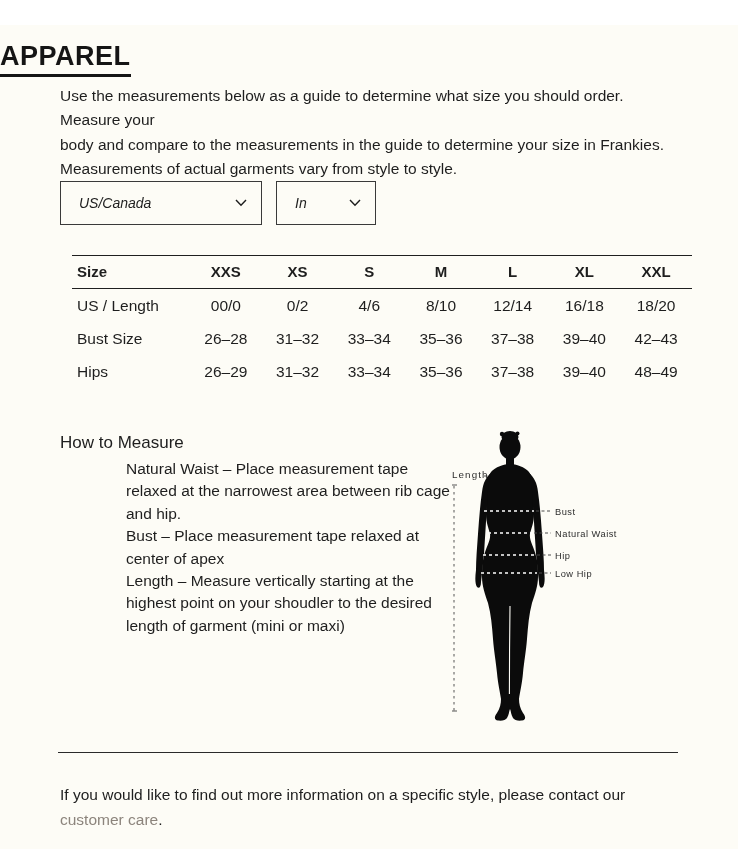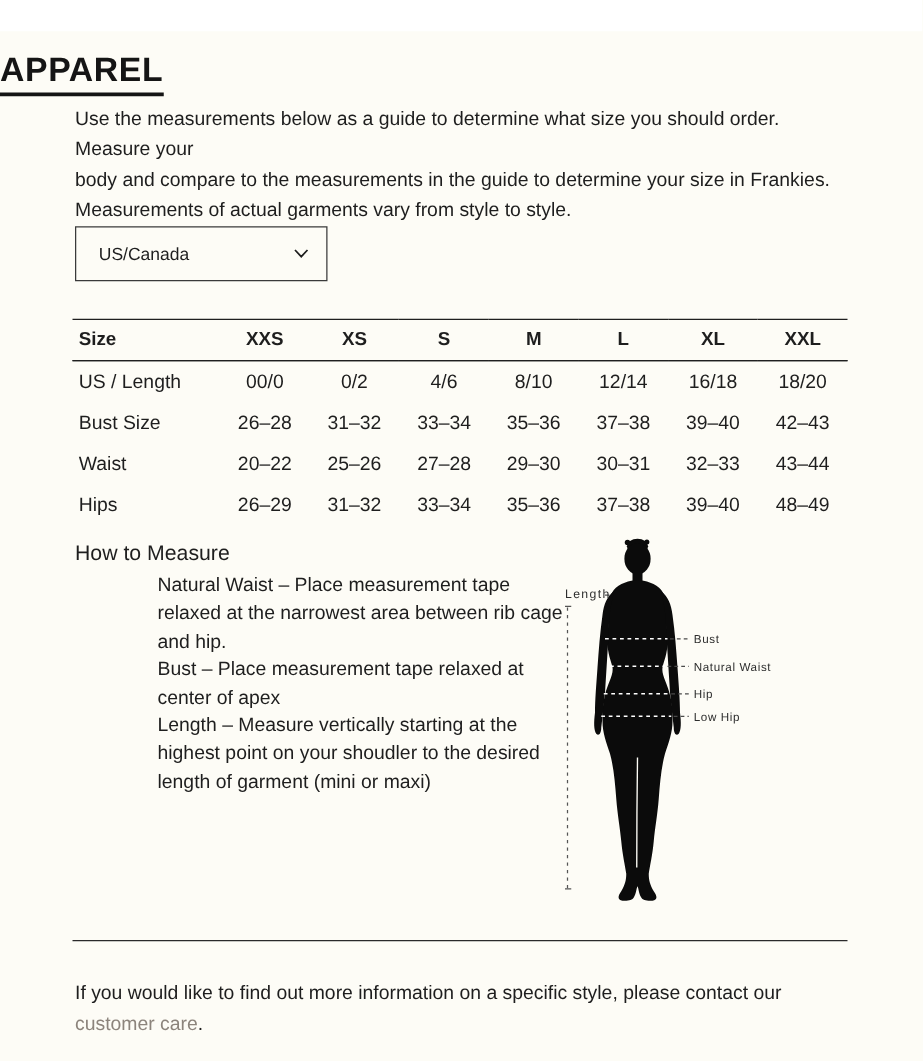--- a/index.html
+++ b/index.html
@@ -11,31 +11,31 @@
     overflow:hidden;
   }
   .abs{position:absolute;}
   .top-white{top:0;left:0;width:738px;height:25px;background:#ffffff;}
   .title-wrap{top:25px;left:0;width:738px;text-align:left;margin-top:16px;}
   .page-title{
     display:inline-block;font-size:27px;font-weight:bold;letter-spacing:.5px;
     border-bottom:3px solid #151515;padding-bottom:2px;color:#151515;
   }
   .intro{left:60px;top:84px;width:624px;font-size:15.5px;line-height:24.4px;white-space:pre-line;}
-  .filters{left:60px;top:181px;display:flex;gap:14px;}
+  .filters{left:60px;top:181px;display:flex;gap:14px;font-style:italic;}
   .select-box{
     height:44px;border:1px solid #3a3a3a;background:#fdfcf6;
     display:flex;align-items:center;justify-content:space-between;
     padding:0 14px 0 18px;box-sizing:border-box;font-size:14px;cursor:pointer;
   }
   .select-box.region{width:202px;}
   .select-box.unit{width:100px;}
   .chev{width:12px;height:8px;flex:0 0 auto;margin-left:10px;}
   table.size-table{
-    left:58px;top:255px;width:620px;position:absolute;
+    left:72px;top:255px;width:620px;position:absolute;
     border-collapse:collapse;table-layout:fixed;font-size:15.5px;
   }
   table.size-table col.first{width:118px;}
   table.size-table thead th{
     font-weight:bold;font-size:15px;padding:7px 0 8px;
     border-top:1px solid #1f1f1f;border-bottom:1px solid #1f1f1f;
     text-align:center;
   }
   table.size-table thead th:first-child{text-align:left;padding-left:5px;}
   table.size-table td{padding:7.5px 0;text-align:center;}
@@ -59,20 +59,26 @@
   <span class="page-title">APPAREL</span>
 </div>
 
 <div class="abs intro">Use the measurements below as a guide to determine what size you should order. Measure your
 body and compare to the measurements in the guide to determine your size in Frankies.
 Measurements of actual garments vary from style to style.</div>
 
 <div class="abs filters">
   <div class="select-box region">
     <span>US/Canada</span>
+    <svg class="chev" viewBox="0 0 12 8">
+      <polyline points="1,1 6,6.3 11,1" fill="none" stroke="#1d1d1d" stroke-width="1.4"></polyline>
+    </svg>
+  </div>
+  <div class="select-box unit">
+    <span>In</span>
     <svg class="chev" viewBox="0 0 12 8">
       <polyline points="1,1 6,6.3 11,1" fill="none" stroke="#1d1d1d" stroke-width="1.4"></polyline>
     </svg>
   </div>
 </div>
 
 <table class="size-table">
   <colgroup>
       <col class="first">
     </colgroup>
@@ -101,30 +107,20 @@
       </tr>
       <tr>
         <td class="row-label">Bust Size</td>
         <td>26–28</td>
         <td>31–32</td>
         <td>33–34</td>
         <td>35–36</td>
         <td>37–38</td>
         <td>39–40</td>
         <td>42–43</td>
-      </tr>
-      <tr>
-        <td class="row-label">Waist</td>
-        <td>20–22</td>
-        <td>25–26</td>
-        <td>27–28</td>
-        <td>29–30</td>
-        <td>30–31</td>
-        <td>32–33</td>
-        <td>43–44</td>
       </tr>
       <tr>
         <td class="row-label">Hips</td>
         <td>26–29</td>
         <td>31–32</td>
         <td>33–34</td>
         <td>35–36</td>
         <td>37–38</td>
         <td>39–40</td>
         <td>48–49</td>

